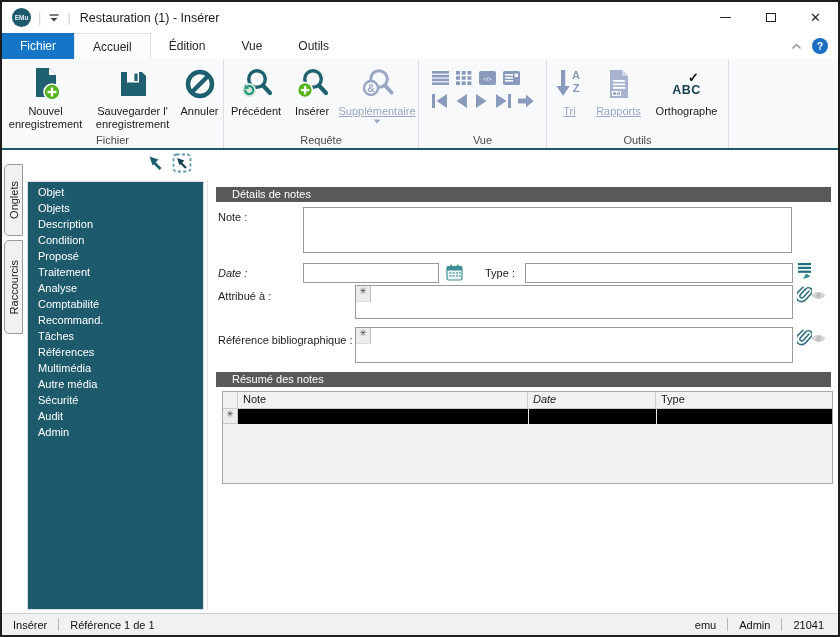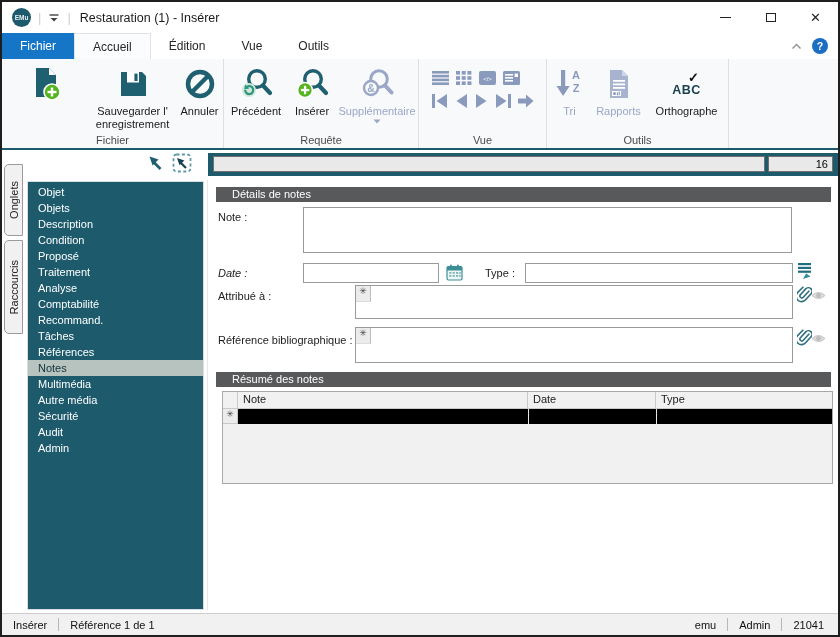--- a/index.html
+++ b/index.html
@@ -35,21 +35,21 @@
   
   .ribbon{ position:absolute; left:0; top:57px; right:0; height:89px; background:#f8f9fa; display:flex; }
   .teal-line{ position:absolute; left:0; top:146px; right:0; height:2px; background:#1C5A6C; }
   .rgroup{ position:relative; height:100%; border-right:1px solid #dddfe2; display:flex;
     justify-content:center; padding-top:3px; }
   .rgroup-label{ position:absolute; bottom:2px; left:0; right:0; text-align:center;
     font-size:11px; color:#4a4a4a; }
   .rbtn{ display:flex; flex-direction:column; align-items:center; padding-top:3px; }
   .rbtn .ic{ height:38px; display:flex; align-items:center; justify-content:center; }
   .rbtn .lbl{ font-size:11px; line-height:12.5px; text-align:center; color:#1a1a1a; margin-top:2px; }
-  .rbtn.disabled .lbl{ color:#9AA7C7; }
+  .rbtn.disabled .lbl{ color:#9AA7C7;text-decoration:underline; }
   .drop-caret{ margin-top:1px; }
   .abc-icon{ display:flex; flex-direction:column; align-items:center; line-height:1; }
   .abc-icon .chk{ font-size:13px; font-weight:bold; color:#111; margin-left:14px; }
   .abc-icon .abc{ font-size:12.5px; font-weight:bold; color:#173F4D; letter-spacing:.5px; }
   .vue-grid{ display:flex; flex-direction:column; gap:9px; margin-top:9px; }
   .vue-row{ display:flex; gap:7px; align-items:center; }
   
   .mode-icon{ position:absolute; }
   .record-bar{ position:absolute; left:206px; top:151px; width:630px; height:23px; background:#1C5A6C; }
   .record-field{ position:absolute; top:3px; height:16px; background:#e9e9e9; border:1px solid #6f6f6f; }
@@ -84,21 +84,21 @@
   .gb-r1{ height:16px; }
   .gb-r2{ height:17px; }
   
   .sum-table{ position:absolute; left:14px; top:211px; width:611px; height:93px;
     border:1px solid #a8a8a8; background:#f1f1f1; }
   .thead{ display:flex; height:17px; font-size:11px; color:#1c1c1c; }
   .th{ background:#f1f1f1; border-right:1px solid #c9c9c9; border-bottom:1px solid #c9c9c9;
     padding:1px 12px 0 5px; }
   .th.rowhdr{ width:15px; padding:0; }
   .th.c-note{ width:290px; }
-  .th.c-date{ width:128px; }
+  .th.c-date{ width:128px;font-style:italic; }
   .th.c-type{ flex:1; border-right:none; }
   .trow{ display:flex; height:15px; }
   .td-marker{ width:15px; background:#ececec; border-right:1px solid #c9c9c9;
     border-bottom:1px solid #c9c9c9; font-size:9px; color:#444; text-align:center; }
   .td-black{ background:#000; border-left:1px solid #e6e6e6; }
   .td-black.c-note{ width:290px; border-left:none; }
   .td-black.c-date{ width:128px; }
   .td-black.c-type{ flex:1; }
   
   .statusbar{ position:absolute; left:0; right:0; bottom:0; height:22px; background:#f1f1f2;
@@ -159,20 +159,21 @@
       <div class="rbtn" style="width:86px;">
         <div class="ic">
           <svg width="34" height="36" viewBox="0 0 34 36">
             <path d="M7 2 h13 l7 7 v22 h-20 z" fill="#1E5F70"></path>
             <path d="M20 2 v7 h7 z" fill="#ffffff"></path>
             <circle cx="23" cy="26" r="8" fill="#55B41E" stroke="#fff" stroke-width="1.6"></circle>
             <rect x="21.8" y="21.5" width="2.4" height="9" fill="#fff"></rect>
             <rect x="18.5" y="24.8" width="9" height="2.4" fill="#fff"></rect>
           </svg>
         </div>
+        <div class="lbl">Nouvel enregistrement</div>
       </div>
       <div class="rbtn" style="width:88px;">
         <div class="ic">
           <svg width="34" height="34" viewBox="0 0 34 34">
             <path d="M5 5 h21 l4 4 v20 h-25 z" fill="#1E5F70"></path>
             <rect x="11" y="5" width="12" height="10.5" fill="#fff"></rect>
             <rect x="18.4" y="6.6" width="3.2" height="7.4" fill="#1E5F70"></rect>
           </svg>
         </div>
         <div class="lbl">Sauvegarder l' enregistrement</div>
@@ -357,45 +358,40 @@
       <polygon points="1.5,1.5 10.5,4.6 4.6,10.5" fill="#1E5F70"></polygon>
     </svg>
   </span>
   <span class="mode-icon" style="left:170px; top:151px;">
     <svg width="20" height="20" viewBox="0 0 20 20">
       <rect x="1.5" y="1.5" width="17" height="17" rx="3" fill="none" stroke="#5E9AA8" stroke-width="1.8" stroke-dasharray="3 2.4"></rect>
       <line x1="14" y1="15" x2="7.5" y2="8.5" stroke="#17424F" stroke-width="2.2"></line>
       <polygon points="5,5 12.3,7.5 7.5,12.3" fill="#17424F"></polygon>
     </svg>
   </span>
-  <div class="record-bar">
-    <div class="record-field long"></div>
-    <div class="record-field count">16</div>
-  </div>
 
   <div class="vtab" style="top:162px; height:72px;">
     <span>Onglets</span>
   </div>
   <div class="vtab" style="top:238px; height:94px;">
     <span>Raccourcis</span>
   </div>
 
   <div class="sidebar">
     <div class="side-item">Objet</div>
     <div class="side-item">Objets</div>
     <div class="side-item">Description</div>
     <div class="side-item">Condition</div>
     <div class="side-item">Proposé</div>
     <div class="side-item">Traitement</div>
     <div class="side-item">Analyse</div>
     <div class="side-item">Comptabilité</div>
     <div class="side-item">Recommand.</div>
     <div class="side-item">Tâches</div>
     <div class="side-item">Références</div>
-    <div class="side-item selected">Notes</div>
     <div class="side-item">Multimédia</div>
     <div class="side-item">Autre média</div>
     <div class="side-item">Sécurité</div>
     <div class="side-item">Audit</div>
     <div class="side-item">Admin</div>
   </div>
 
   <div class="main">
 
     <div class="sec-hdr" style="top:7px;">Détails de notes</div>

